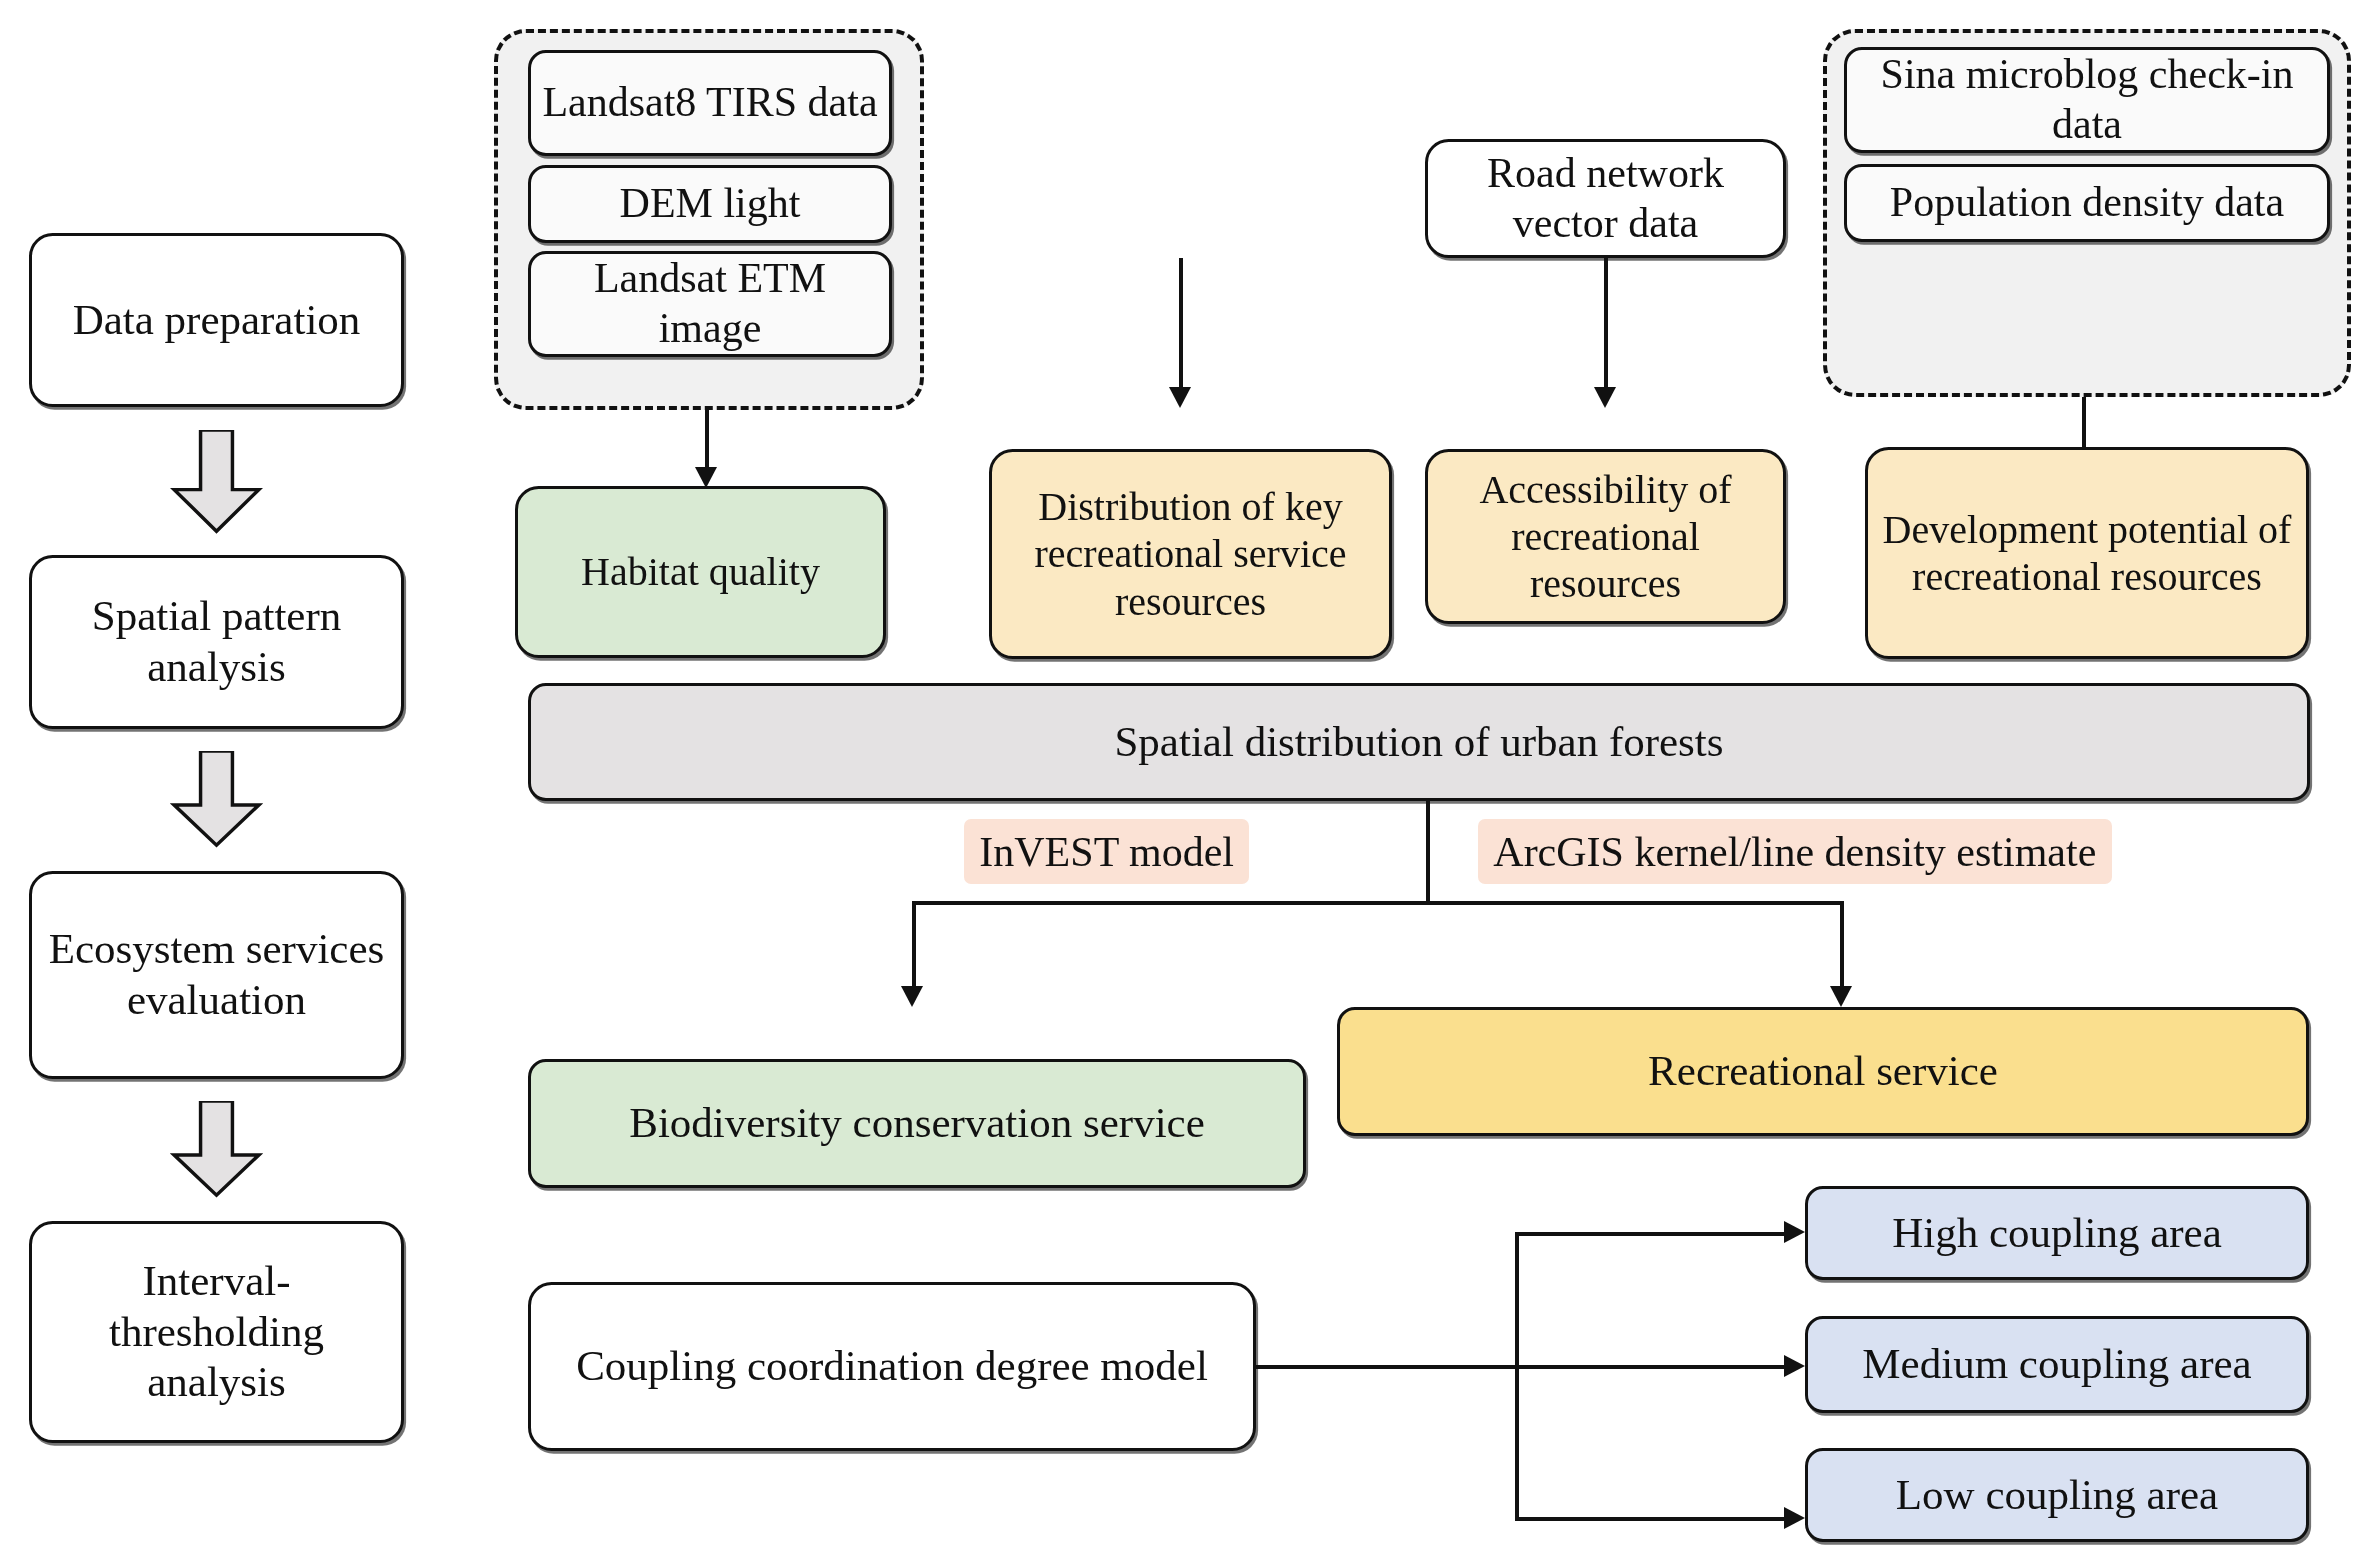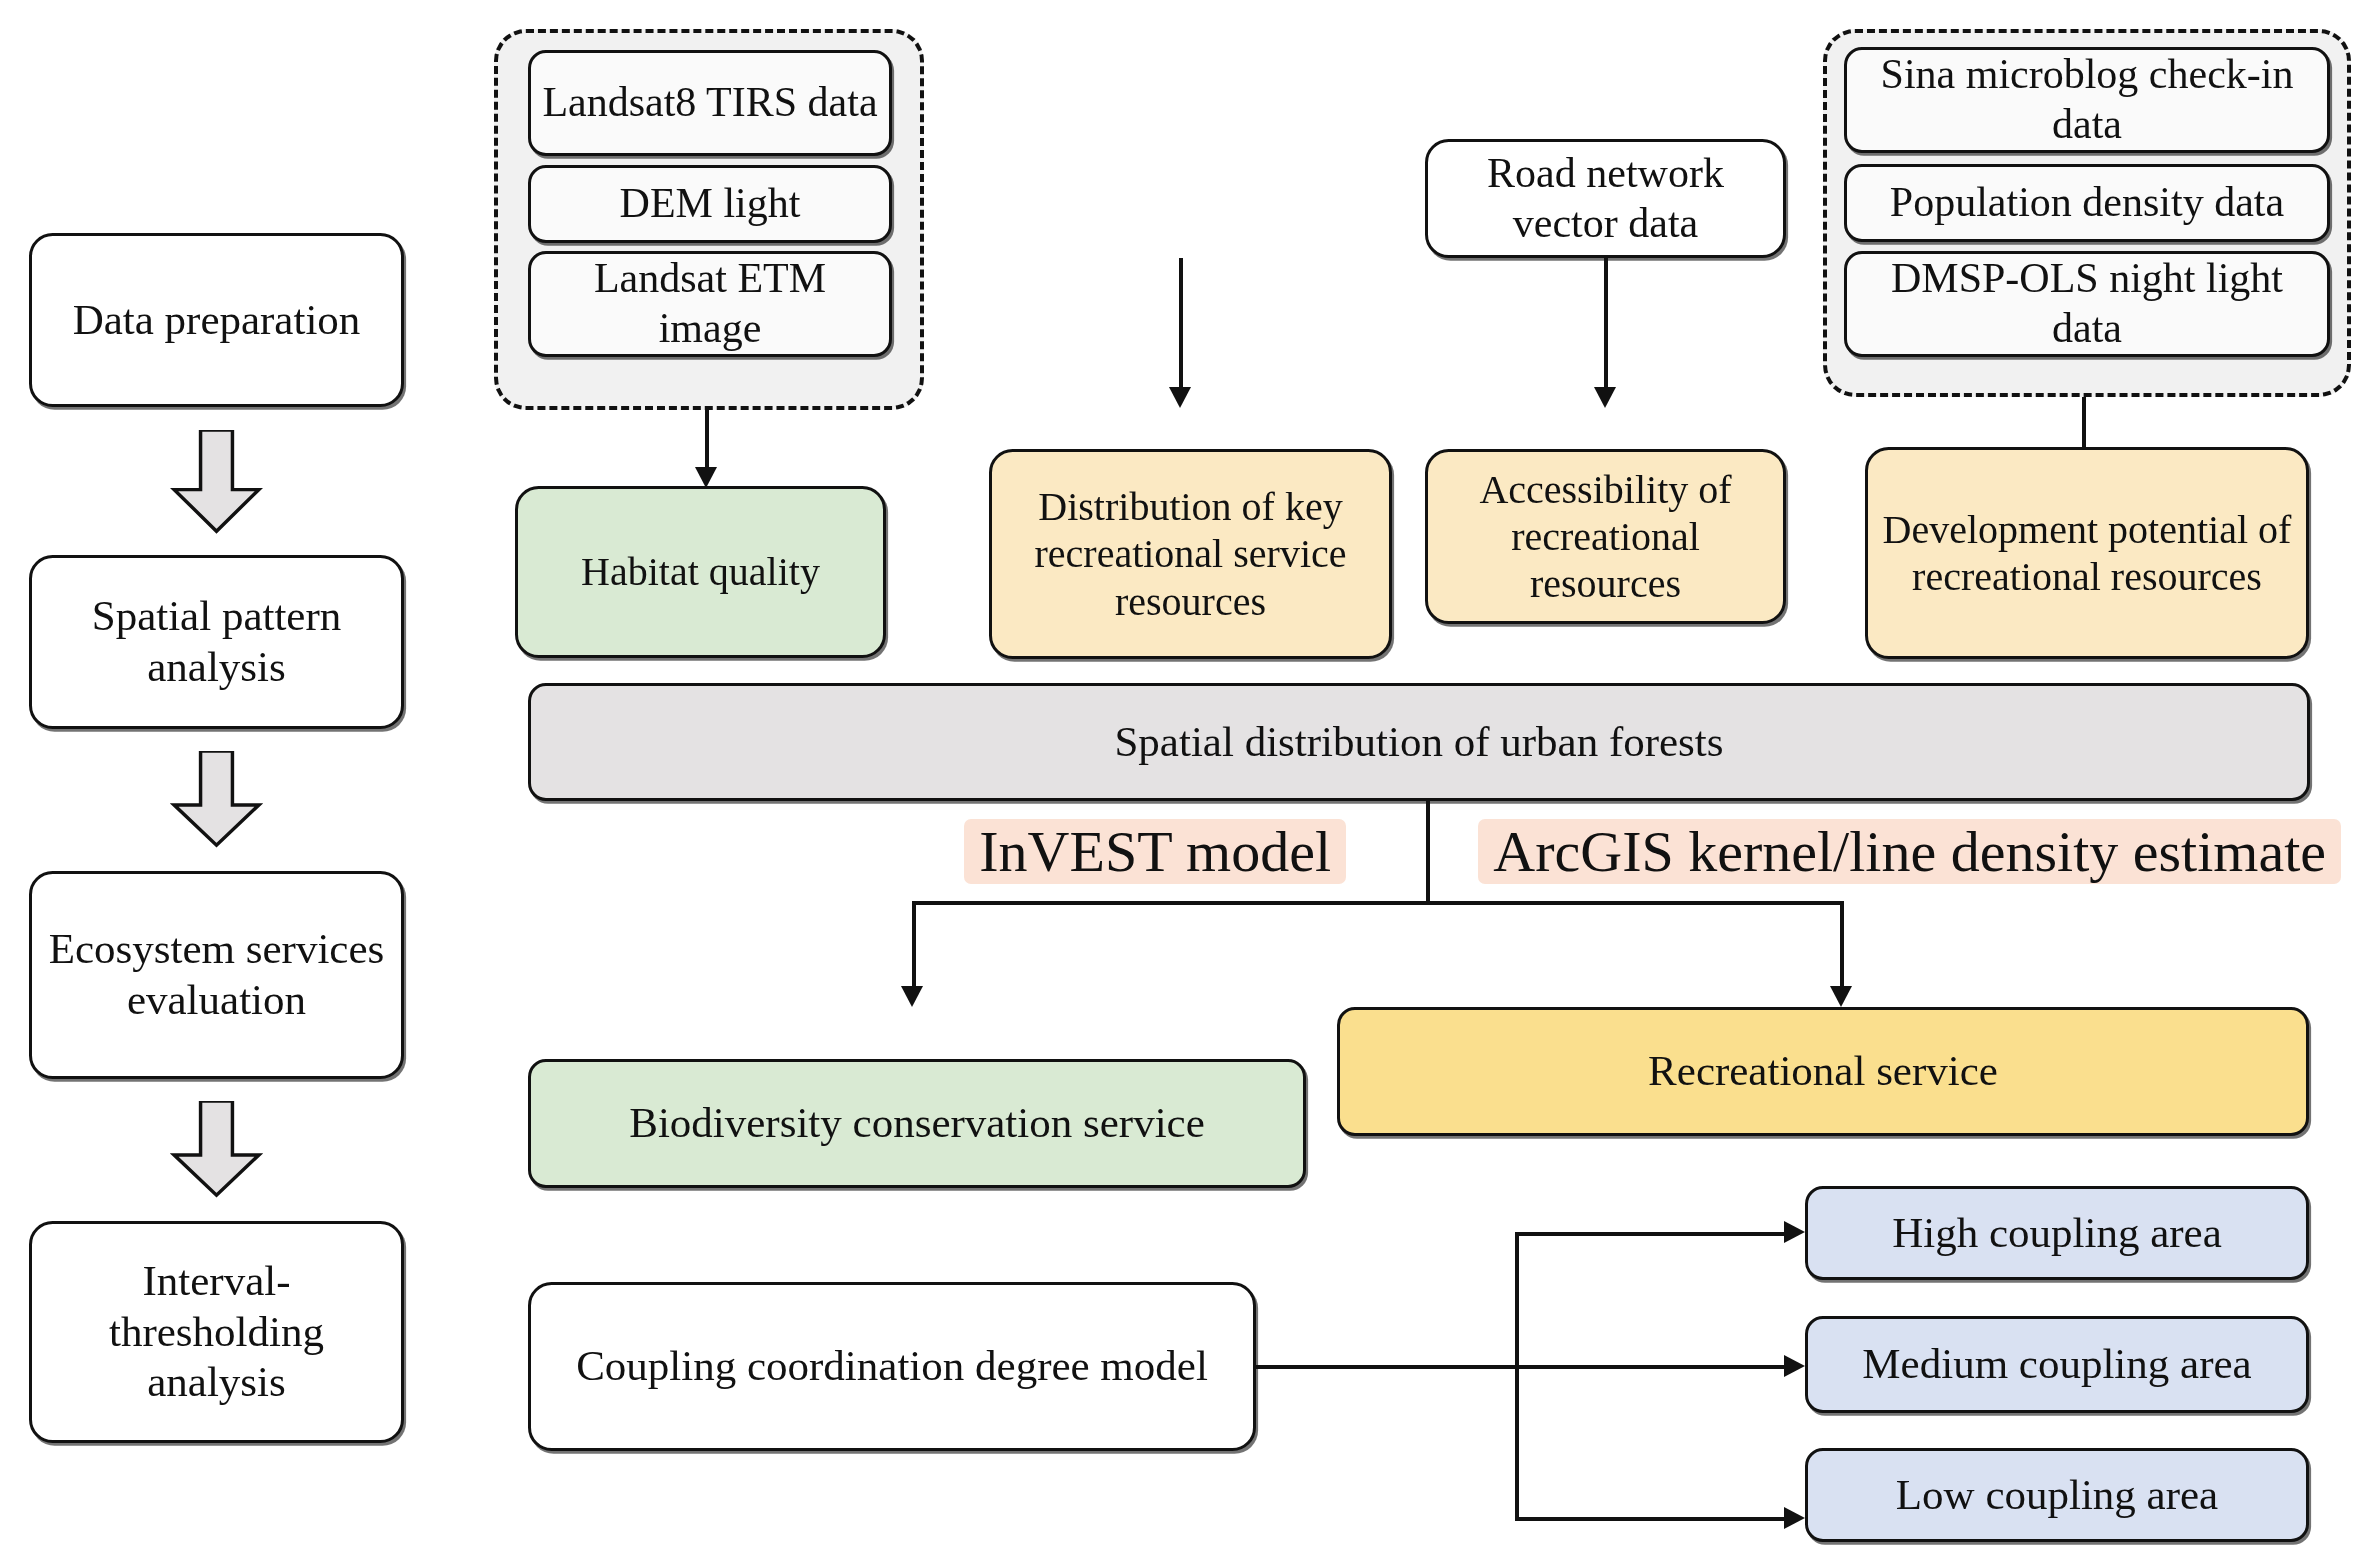--- a/index.html
+++ b/index.html
@@ -54,21 +54,21 @@
     border: 4.2px dashed #111111;
     border-radius: 32px;
     background: #f1f1f1;
   }
 
   .tag {
     position: absolute;
     box-sizing: border-box;
     background: #fbe2d5;
     color: #111111;
-    font-size: 58px;
+    font-size: 42px;
     display: flex;
     align-items: center;
     justify-content: center;
     border-radius: 7px;
     white-space: nowrap;
     padding: 0 15.3px;
   }
 
   .line-v {
     position: absolute;
@@ -177,23 +177,20 @@
   </div>
 
   <div class="group-dashed" style="left:1823px; top:29px; width:528px; height:368px;"></div>
 
   <div class="node srcbox fill-inner" style="left:1844px; top:47px; width:486px; height:106px; border-radius:18px;">
     <span>Sina microblog check-in data</span>
   </div>
   <div class="node srcbox fill-inner" style="left:1844px; top:164px; width:486px; height:78px; border-radius:18px;">
     <span>Population density data</span>
   </div>
-  <div class="node srcbox fill-inner" style="left:1844px; top:251px; width:486px; height:106px; border-radius:18px;">
-    <span>DMSP-OLS night light data</span>
-  </div>
 
   <div class="line-v" style="left:2082px; top:397px; height:68px;"></div>
   <div class="arrow-down" style="left:2071px; top:455px;"></div>
 
   <div class="node result fill-yellow" style="left:1865px; top:447px; width:444px; height:212px;">
     <span>Development potential of recreational resources</span>
   </div>
 
   <div class="node wide fill-grey" style="left:528px; top:683px; width:1782px; height:118px; border-radius:18px;">
     <span>Spatial distribution of urban forests</span>

